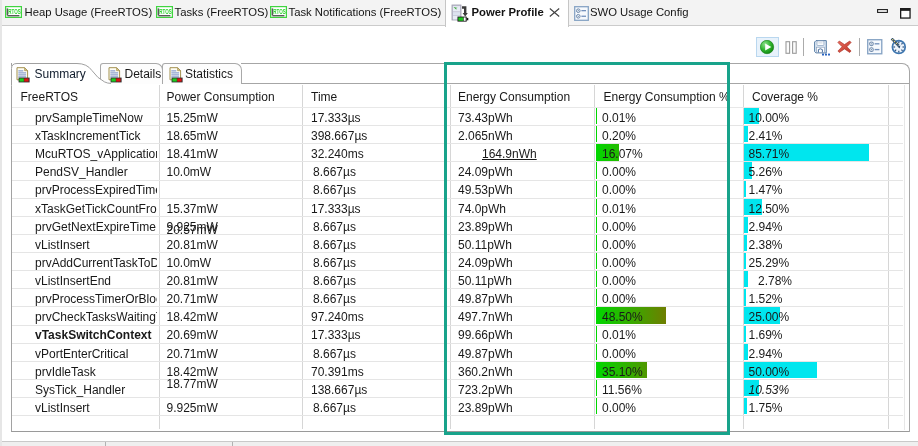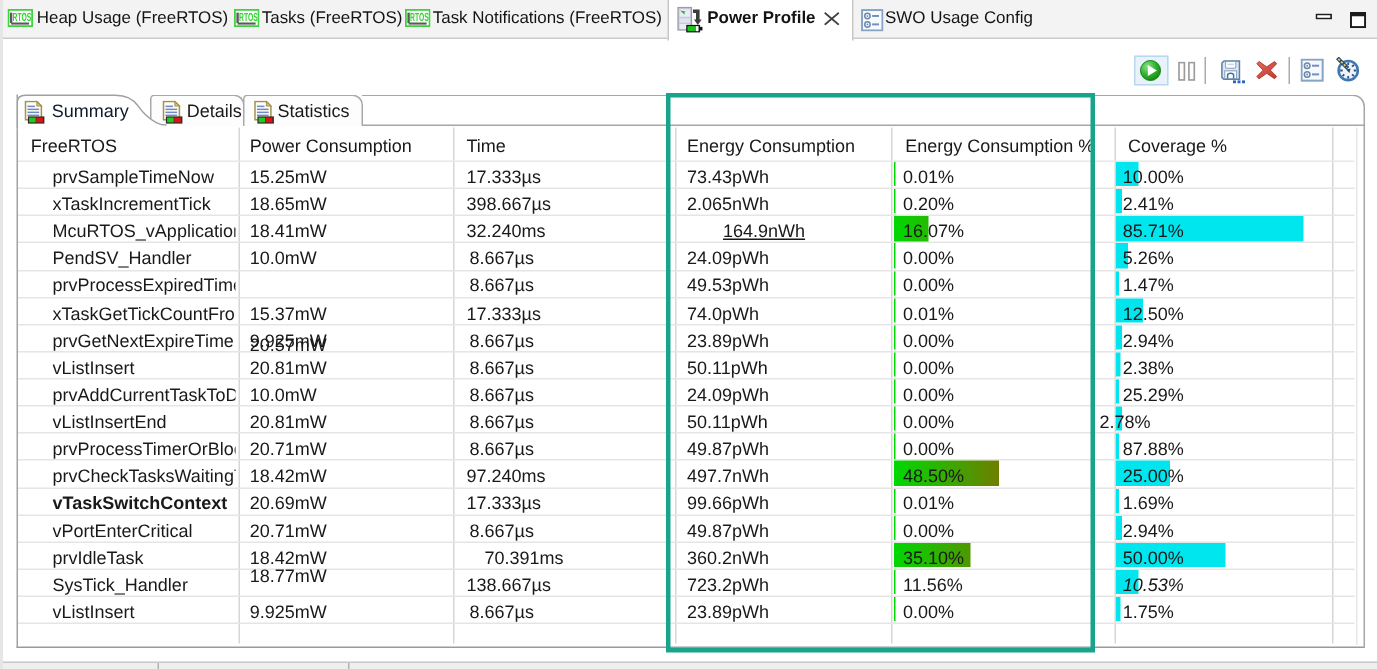--- a/index.html
+++ b/index.html
@@ -276,29 +276,29 @@
 <div class="t" style="left:458px;top:253.94px;height:18.13px;line-height:18.13px;">24.09pWh</div>
 <div class="t" style="left:602px;top:253.94px;height:18.13px;line-height:18.13px;">0.00%</div>
 <div class="t" style="left:748.5px;top:253.94px;height:18.13px;line-height:18.13px;">25.29%</div>
 <div class="abs" style="left:596px;top:271.17px;width:1.30px;height:16.33px;background-image:linear-gradient(90deg,#00d800,#e41e00);background-size:145px 100%;background-repeat:no-repeat;"></div>
 <div class="abs" style="left:744px;top:271.17px;width:4.04px;height:16.33px;background:#00e6ee;"></div>
 <div class="t" style="left:35px;width:122px;overflow:hidden;top:272.07px;height:18.13px;line-height:18.13px;">vListInsertEnd</div>
 <div class="t" style="left:166.5px;top:272.07px;height:18.13px;line-height:18.13px;">20.81mW</div>
 <div class="t" style="left:313px;top:272.07px;height:18.13px;line-height:18.13px;">8.667µs</div>
 <div class="t" style="left:458px;top:272.07px;height:18.13px;line-height:18.13px;">50.11pWh</div>
 <div class="t" style="left:602px;top:272.07px;height:18.13px;line-height:18.13px;">0.00%</div>
-<div class="t" style="left:733px;top:272.07px;height:18.13px;line-height:18.13px;">2.78%</div>
+<div class="t" style="left:758px;top:272.07px;height:18.13px;line-height:18.13px;">2.78%</div>
 <div class="abs" style="left:596px;top:289.30px;width:1.30px;height:16.33px;background-image:linear-gradient(90deg,#00d800,#e41e00);background-size:145px 100%;background-repeat:no-repeat;"></div>
 <div class="abs" style="left:744px;top:289.30px;width:2.21px;height:16.33px;background:#00e6ee;"></div>
 <div class="t" style="left:35px;width:122px;overflow:hidden;top:290.20px;height:18.13px;line-height:18.13px;">prvProcessTimerOrBlockTask</div>
 <div class="t" style="left:166.5px;top:290.20px;height:18.13px;line-height:18.13px;">20.71mW</div>
 <div class="t" style="left:313px;top:290.20px;height:18.13px;line-height:18.13px;">8.667µs</div>
 <div class="t" style="left:458px;top:290.20px;height:18.13px;line-height:18.13px;">49.87pWh</div>
 <div class="t" style="left:602px;top:290.20px;height:18.13px;line-height:18.13px;">0.00%</div>
-<div class="t" style="left:748.5px;top:290.20px;height:18.13px;line-height:18.13px;">87.88%</div>
+<div class="t" style="left:748.5px;top:290.20px;height:18.13px;line-height:18.13px;">1.52%</div>
 <div class="abs" style="left:596px;top:307.43px;width:70.28px;height:16.33px;background-image:linear-gradient(90deg,#00d800,#e41e00);background-size:145px 100%;background-repeat:no-repeat;"></div>
 <div class="abs" style="left:744px;top:307.43px;width:36.33px;height:16.33px;background:#00e6ee;"></div>
 <div class="t" style="left:35px;width:122px;overflow:hidden;top:308.33px;height:18.13px;line-height:18.13px;">prvCheckTasksWaitingTermination</div>
 <div class="t" style="left:166.5px;top:308.33px;height:18.13px;line-height:18.13px;">18.42mW</div>
 <div class="t" style="left:311px;top:308.33px;height:18.13px;line-height:18.13px;">97.240ms</div>
 <div class="t" style="left:458px;top:308.33px;height:18.13px;line-height:18.13px;">497.7nWh</div>
 <div class="t" style="left:602px;top:308.33px;height:18.13px;line-height:18.13px;">48.50%</div>
 <div class="t" style="left:748.5px;top:308.33px;height:18.13px;line-height:18.13px;">25.00%</div>
 <div class="abs" style="left:596px;top:325.56px;width:1.30px;height:16.33px;background-image:linear-gradient(90deg,#00d800,#e41e00);background-size:145px 100%;background-repeat:no-repeat;"></div>
 <div class="abs" style="left:744px;top:325.56px;width:2.46px;height:16.33px;background:#00e6ee;"></div>
@@ -313,21 +313,21 @@
 <div class="t" style="left:35px;width:122px;overflow:hidden;top:344.59px;height:18.13px;line-height:18.13px;">vPortEnterCritical</div>
 <div class="t" style="left:166.5px;top:344.59px;height:18.13px;line-height:18.13px;">20.71mW</div>
 <div class="t" style="left:313px;top:344.59px;height:18.13px;line-height:18.13px;">8.667µs</div>
 <div class="t" style="left:458px;top:344.59px;height:18.13px;line-height:18.13px;">49.87pWh</div>
 <div class="t" style="left:602px;top:344.59px;height:18.13px;line-height:18.13px;">0.00%</div>
 <div class="t" style="left:748.5px;top:344.59px;height:18.13px;line-height:18.13px;">2.94%</div>
 <div class="abs" style="left:596px;top:361.82px;width:50.86px;height:16.33px;background-image:linear-gradient(90deg,#00d800,#e41e00);background-size:145px 100%;background-repeat:no-repeat;"></div>
 <div class="abs" style="left:744px;top:361.82px;width:72.65px;height:16.33px;background:#00e6ee;"></div>
 <div class="t" style="left:35px;width:122px;overflow:hidden;top:362.72px;height:18.13px;line-height:18.13px;">prvIdleTask</div>
 <div class="t" style="left:166.5px;top:362.72px;height:18.13px;line-height:18.13px;">18.42mW</div>
-<div class="t" style="left:323px;top:362.72px;height:18.13px;line-height:18.13px;">70.391ms</div>
+<div class="t" style="left:311px;top:362.72px;height:18.13px;line-height:18.13px;">70.391ms</div>
 <div class="t" style="left:458px;top:362.72px;height:18.13px;line-height:18.13px;">360.2nWh</div>
 <div class="t" style="left:602px;top:362.72px;height:18.13px;line-height:18.13px;">35.10%</div>
 <div class="t" style="left:748.5px;top:362.72px;height:18.13px;line-height:18.13px;">50.00%</div>
 <div class="abs" style="left:596px;top:379.95px;width:1.30px;height:16.33px;background-image:linear-gradient(90deg,#00d800,#e41e00);background-size:145px 100%;background-repeat:no-repeat;"></div>
 <div class="abs" style="left:744px;top:379.95px;width:15.30px;height:16.33px;background:#00e6ee;"></div>
 <div class="t" style="left:35px;width:122px;overflow:hidden;top:380.85px;height:18.13px;line-height:18.13px;">SysTick_Handler</div>
 <div class="t" style="left:166.5px;top:375px;height:18.13px;line-height:18.13px;">18.77mW</div>
 <div class="t" style="left:311px;top:380.85px;height:18.13px;line-height:18.13px;">138.667µs</div>
 <div class="t" style="left:458px;top:380.85px;height:18.13px;line-height:18.13px;">723.2pWh</div>
 <div class="t" style="left:602px;top:380.85px;height:18.13px;line-height:18.13px;">11.56%</div>

